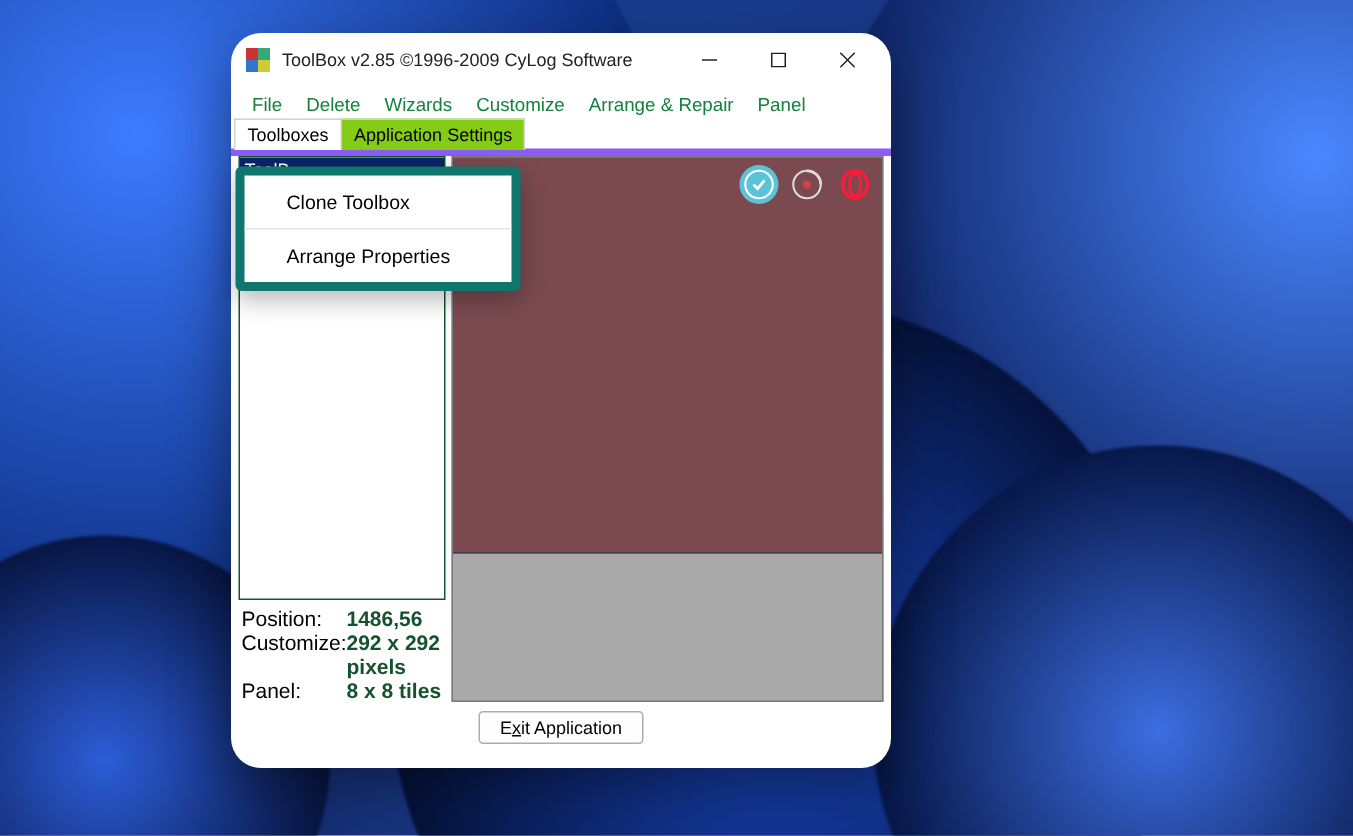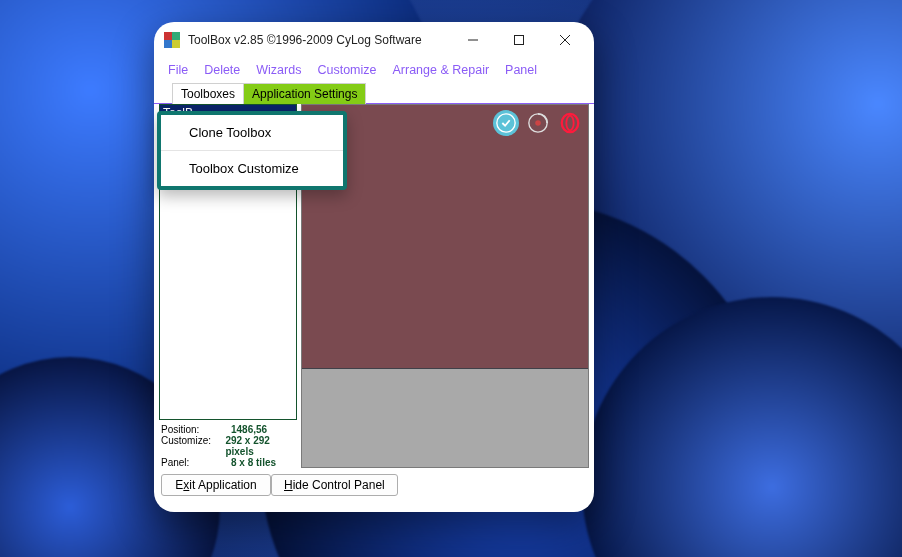--- a/index.html
+++ b/index.html
@@ -22,51 +22,51 @@
   }
   .titlebar { height:36px; display:flex; align-items:center; padding:0 6px 0 10px; }
   .app-icon { width:16px; height:16px; margin-right:8px; display:flex; flex-wrap:wrap; }
   .app-icon span { width:8px;height:8px; }
   .ai1{background:#c33;} .ai2{background:#3a7;} .ai3{background:#37c;} .ai4{background:#cc3;}
   .title-text { font-size:12px; color:#222; flex:0 0 auto; }
   .title-spacer { flex:1; }
   .win-btn { width:46px; height:32px; display:flex; align-items:center; justify-content:center; color:#222; }
   .win-btn svg { width:10px; height:10px; stroke:currentColor; stroke-width:1; fill:none; }
 
-  .menubar { height:24px; display:flex; align-items:center; padding:0 6px; font-size:12.5px; color:#8b5cf6; }
+  .menubar { height:24px; display:flex; align-items:center; padding:0 6px; font-size:12.5px; color:#15803d; }
   .menubar .mi { padding:2px 8px; }
 
-  .tabstrip { height:22px; display:flex; align-items:flex-end; padding:0 18px; border-bottom:1px solid #8b5cf6; font-size:12px; }
+  .tabstrip { height:22px; display:flex; align-items:flex-end; padding:0 2px; border-bottom:5px solid #8b5cf6; font-size:12px; }
   .tab { padding:3px 8px 3px 8px; border:1px solid #d0d0d0; border-bottom:none; margin-right:-1px; background:#84cc16; position:relative; top:1px;}
   .tab.active { background:#fff; z-index:2; }
 
   .client { flex:1; display:flex; flex-direction:column; padding:0 5px 4px 5px; }
   .upper { display:flex; height:364px; gap:4px; }
   .leftcol { width:160px; display:flex; flex-direction:column; }
   .listbox { flex:1; border:1px solid #14532d; background:#fff; font-size:12px; overflow:hidden; }
   .list-item { padding:1px 3px; }
   .list-item.selected { background:#0a246a; color:#fff; }
-  .infoblock { padding:4px 2px 0 2px; font-size:10px; color:#000; }
+  .infoblock { padding:4px 2px 0 2px; font-size:14px; color:#000; }
   .infoblock .row { display:flex; }
   .infoblock .lab { width:70px; }
   .infoblock .val { color:#14532d; font-weight:600; }
 
   .rightpane { flex:1; border:1px solid #7a7a7a; background:#a9a9a9; display:flex; flex-direction:column; }
   .toolbox-preview { height:264px; background:#7a4a50; display:flex; align-items:flex-start; padding:5px; gap:6px; border-bottom:1px solid #404048;}
   .tile { width:26px; height:26px; border-radius:50%; display:flex; align-items:center; justify-content:center; }
   .tile svg { width:22px; height:22px; }
   .preview-spacer { flex:1; }
 
-  .bottom-row { display:flex; justify-content:flex-start; padding:6px 2px 2px 2px; }
+  .bottom-row { display:flex; justify-content:center; padding:6px 2px 2px 2px; }
   .btn { font-size:12px; padding:3px 12px; background:#fdfdfd; border:1px solid #adadad; border-radius:3px; min-width:110px; text-align:center; }
   .ul { text-decoration:underline; }
 
   .context-menu {
     position:absolute; left:157px; top:111px; width:190px;
-    background:#fff; border:4px solid #0f766e; border-radius:4px;
+    background:#fff; border:6px solid #0f766e; border-radius:4px;
     box-shadow:0 6px 16px rgba(0,0,0,0.28); padding:4px 0; z-index:50;
     font-size:13px;
   }
   .cm-item { padding:6px 28px; color:#000; }
   .cm-sep { height:1px; background:#e4e4e4; margin:4px 0; }
 </style>
 </head>
 <body>
 
 <div class="petal p1"></div>
@@ -163,24 +163,21 @@
           </div>
         </div>
         <div class="preview-spacer"></div>
       </div>
     </div>
 
     <div class="bottom-row">
       <div class="btn">
         <span>E</span><span class="ul">x</span><span>it Application</span>
       </div>
-      <div class="btn">
-        <span class="ul">H</span><span>ide Control Panel</span>
-      </div>
     </div>
   </div>
 </div>
 
 <div class="context-menu">
   <div class="cm-item">Clone Toolbox</div>
   <div class="cm-sep"></div>
-  <div class="cm-item">Toolbox Customize</div>
+  <div class="cm-item">Arrange Properties</div>
 </div>
 
 </body></html>

